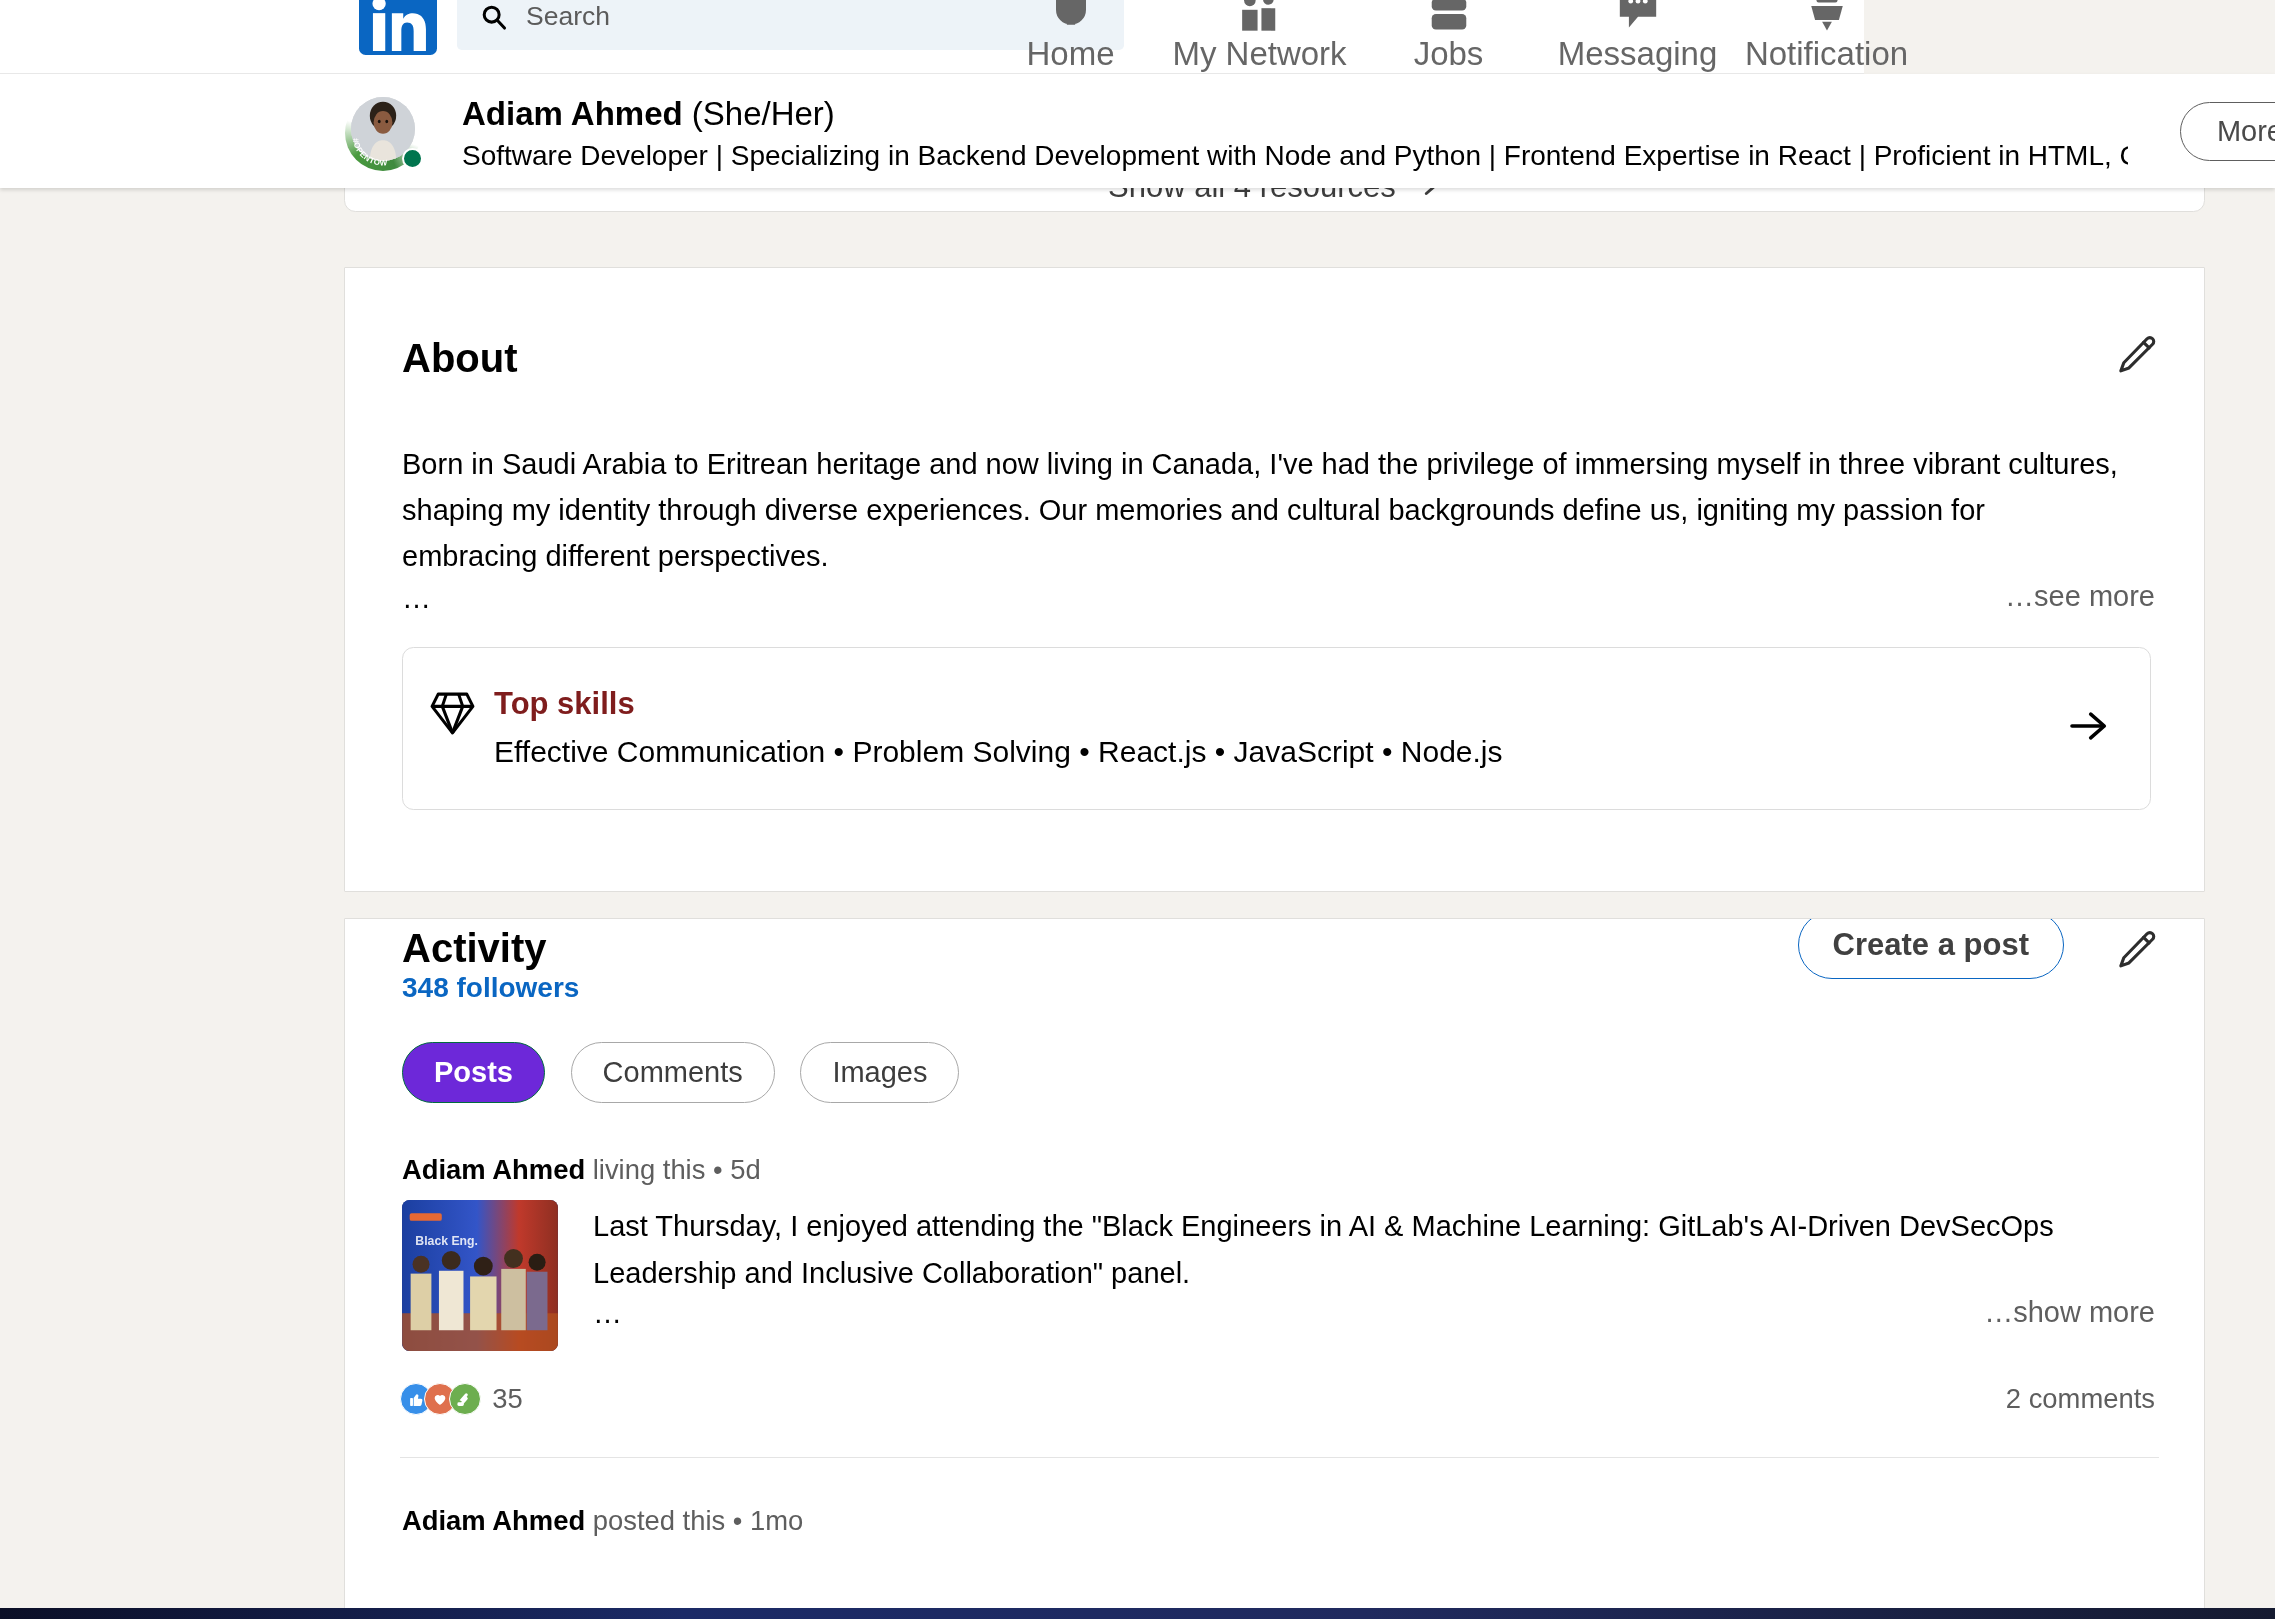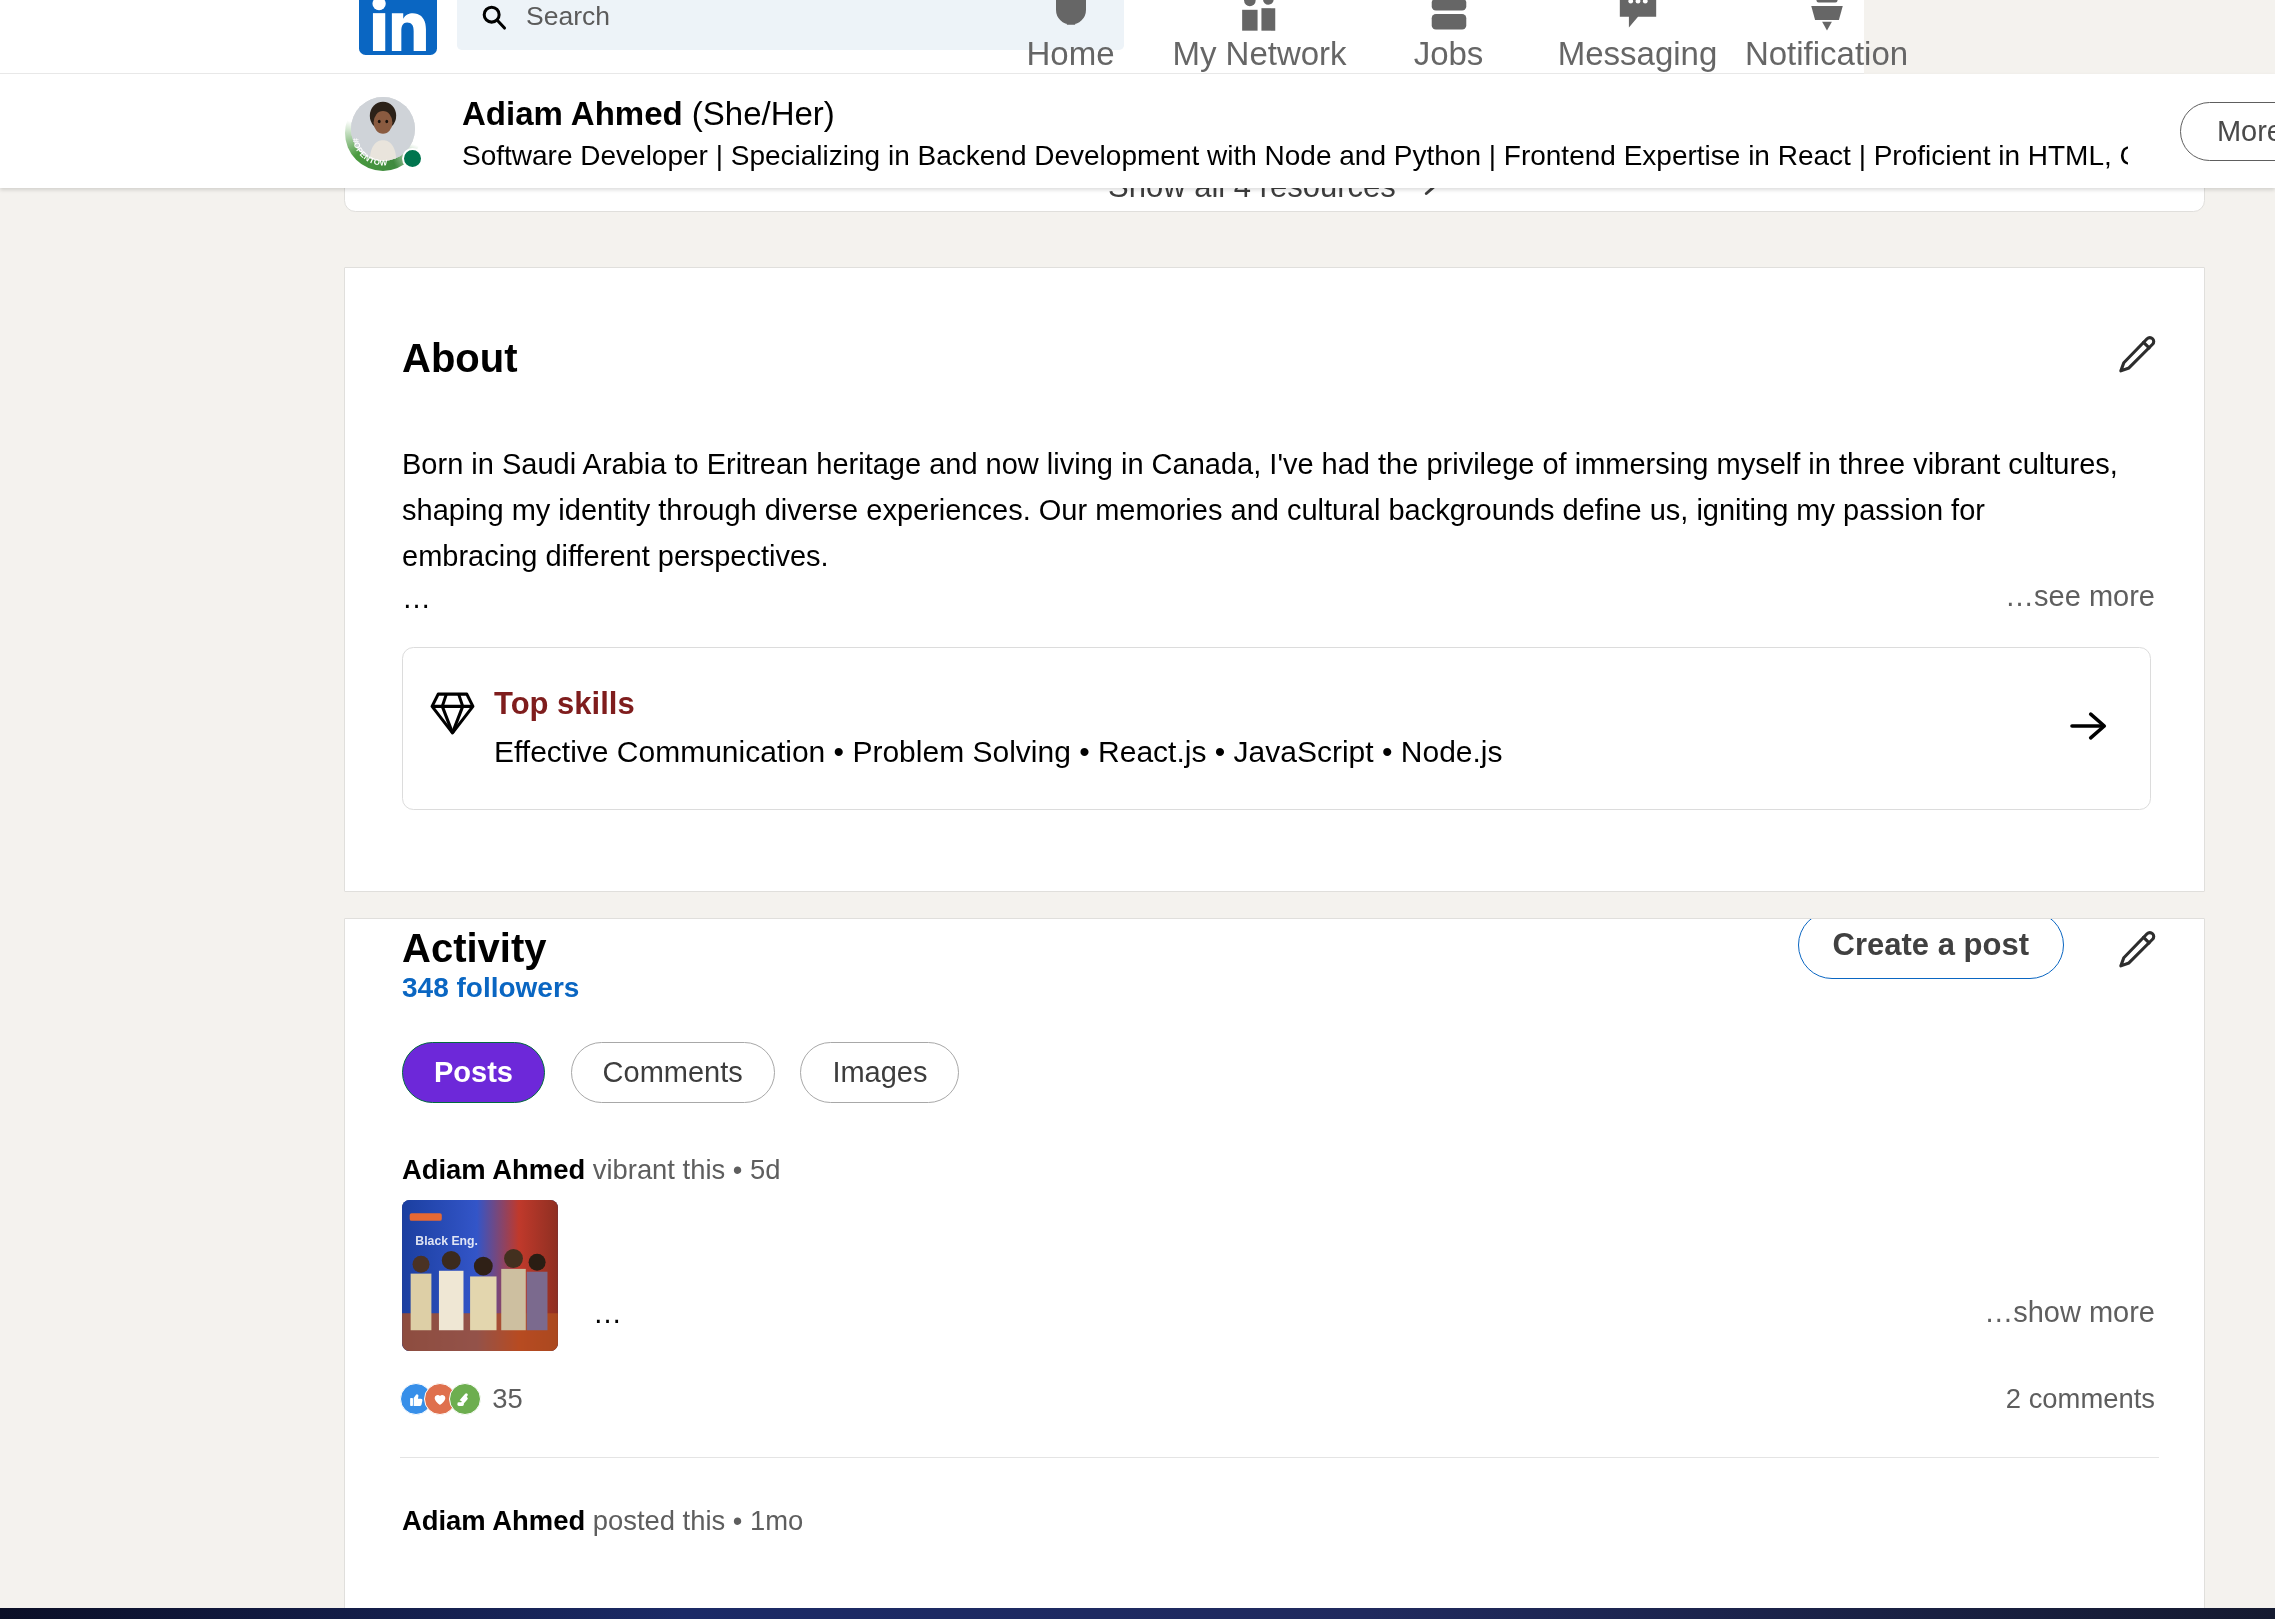--- a/index.html
+++ b/index.html
@@ -677,21 +677,21 @@
       </svg>
     </span>
 
     <div class="pills">
       <div class="pill active">Posts</div>
       <div class="pill inactive">Comments</div>
       <div class="pill inactive">Images</div>
     </div>
 
     <div class="post-meta post-1-meta">
-      <b>Adiam Ahmed</b><span> vibrant this • 5d</span>
+      <b>Adiam Ahmed</b><span> living this • 5d</span>
     </div>
 
     <div class="post-thumb">
       <svg width="156" height="151" viewBox="0 0 165 160">
         <defs>
           <linearGradient id="bg" x1="0" y1="0" x2="1" y2="0">
             <stop offset="0%" stop-color="#1b3fa0"></stop>
             <stop offset="48%" stop-color="#3355c8"></stop>
             <stop offset="75%" stop-color="#c0392b"></stop>
             <stop offset="100%" stop-color="#8e2f22"></stop>
@@ -709,20 +709,21 @@
           <circle cx="86" cy="70" r="10" fill="#2f2016"></circle>
             <rect x="72" y="81" width="28" height="57" fill="#e3d6ae"></rect>
           <circle cx="118" cy="62" r="10" fill="#43301f"></circle>
             <rect x="105" y="73" width="26" height="65" fill="#cdbfa0"></rect>
           <circle cx="143" cy="66" r="9" fill="#2a1d13"></circle>
             <rect x="132" y="76" width="22" height="62" fill="#7b6a8e"></rect>
         </g>
       </svg>
     </div>
 
+    <div class="post-text">Last Thursday, I enjoyed attending the "Black Engineers in AI &amp; Machine Learning: GitLab's AI-Driven DevSecOps Leadership and Inclusive Collaboration" panel.</div>
     <div class="post-ellipsis">…</div>
     <div class="show-more">…show more</div>
 
     <div class="reactions">
       <div class="react-icons">
         <span class="r-like">
           <svg width="17" height="17" viewBox="0 0 24 24" fill="#ffffff">
             <path d="M9 21h8a2 2 0 0 0 2-1.6l1.3-6A2 2 0 0 0 18.3 11H14l.7-4a2 2 0 0 0-3.6-1.5L8 10v11z"></path>
             <rect x="3" y="10" width="4" height="11" rx="1"></rect>
           </svg>

